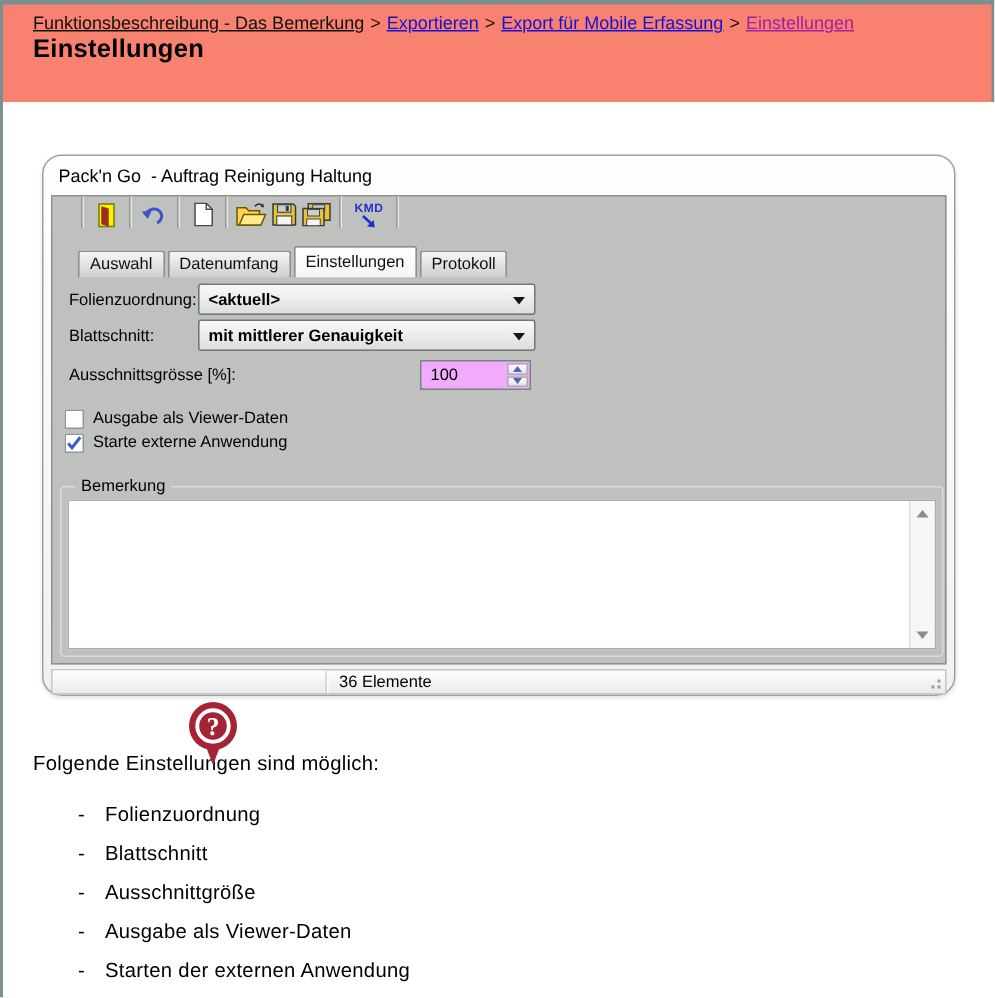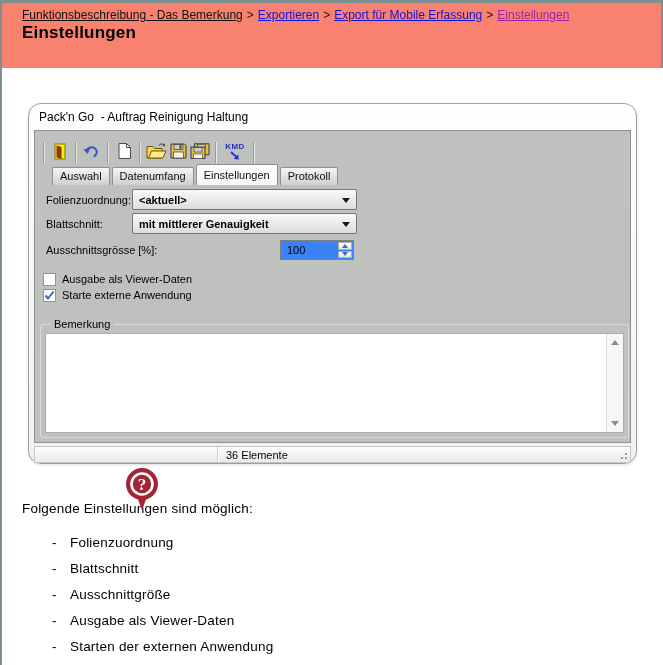--- a/index.html
+++ b/index.html
@@ -19,42 +19,42 @@
   .nav-links{position:absolute;left:328px;top:45px;font-size:12px;white-space:nowrap;}
   .nav-links a{color:#1512D7;text-decoration:underline;cursor:pointer;}
   .nav-links a:first-child{margin-right:18px;}
   
   .dialog{position:absolute;left:26px;top:103px;width:609px;height:361px;
           background:linear-gradient(180deg,#FEFEFE,#F1F1F1);border:1px solid #9BA1A1;
           border-radius:13px;box-shadow:0 1px 3px rgba(0,0,0,.13);}
   .dlg-title{position:absolute;left:10px;top:6px;font-size:12px;white-space:pre;}
   .client{position:absolute;left:5px;top:26px;width:597px;height:313px;background:#BEC1BE;border:1px solid #8B9191;}
   
-  .toolbar{position:absolute;left:0;top:0;height:32px;display:flex;align-items:flex-end;padding-left:4px;}
+  .toolbar{position:absolute;left:0;top:0;height:32px;display:flex;align-items:flex-start;padding-left:15px;}
   .tsep{width:0;height:21px;border-left:1px solid #969C96;border-right:1px solid #E8ECE8;margin:0 4px;}
   .tbtn{display:flex;align-items:center;justify-content:center;min-width:22px;height:24px;cursor:pointer;}
   .kmd{display:flex;flex-direction:column;align-items:center;width:28px;line-height:8px;}
   .kmd-label{font-size:8px;font-weight:bold;color:#2330CF;letter-spacing:.4px;}
   
   .tabstrip{position:absolute;left:17px;top:33px;height:21px;display:flex;align-items:flex-end;z-index:2;}
   .tab{height:18px;line-height:17px;padding:0 7px;font-size:11px;color:#101010;cursor:pointer;
        background:linear-gradient(#F6F6F6,#CDD0CC);border:1px solid #8A9090;border-bottom:none;
        border-radius:2px 2px 0 0;margin-right:2px;}
   .tab.active{height:21px;line-height:20px;background:linear-gradient(#FFFFFF,#F5F6F5);}
   
   .panel{position:absolute;left:0;top:54px;right:0;bottom:0;}
   .lbl{position:absolute;left:11px;font-size:11px;}
   .lbl.l1{top:9px;} .lbl.l2{top:33px;} .lbl.l3{top:59px;}
   .combo{position:absolute;left:97px;width:225px;height:21px;cursor:pointer;
          background:linear-gradient(#F9F9F9,#DCDEDC);border:1px solid #6F7874;border-radius:2px;
          font-size:11px;display:flex;align-items:center;padding:0 20px 0 6px;font-weight:bold;}
   .combo.c1{top:4px;} .combo.c2{top:28px;}
   .combo-arrow{position:absolute;right:6px;top:8px;width:0;height:0;
                border-left:4px solid transparent;border-right:4px solid transparent;border-top:5px solid #151515;}
-  .spin{position:absolute;left:245px;top:55px;width:74px;height:20px;background:#3b82f6;border:1px solid #7A8282;}
+  .spin{position:absolute;left:245px;top:55px;width:74px;height:20px;background:#f0abfc;border:1px solid #7A8282;}
   .spin-val{position:absolute;left:6px;top:3px;font-size:11px;}
   .spin-btns{position:absolute;right:1px;top:1px;width:14px;height:16px;display:flex;flex-direction:column;gap:1px;}
   .spin-btn{flex:1;background:linear-gradient(#FDFDFD,#E2E4E2);border:1px solid #ABB1B1;
             display:flex;align-items:center;justify-content:center;cursor:pointer;}
   .tri-up-s{width:0;height:0;border-left:3px solid transparent;border-right:3px solid transparent;border-bottom:4px solid #4A68B0;}
   .tri-dn-s{width:0;height:0;border-left:3px solid transparent;border-right:3px solid transparent;border-top:4px solid #4A68B0;}
   .cbrow{position:absolute;left:8px;height:14px;display:flex;align-items:center;}
   .cbrow.r1{top:87px;} .cbrow.r2{top:103px;}
   .cb{width:13px;height:13px;background:#fff;border:1px solid #8E9696;display:flex;align-items:center;justify-content:center;cursor:pointer;}
   .cbl{margin-left:6px;font-size:11px;}

